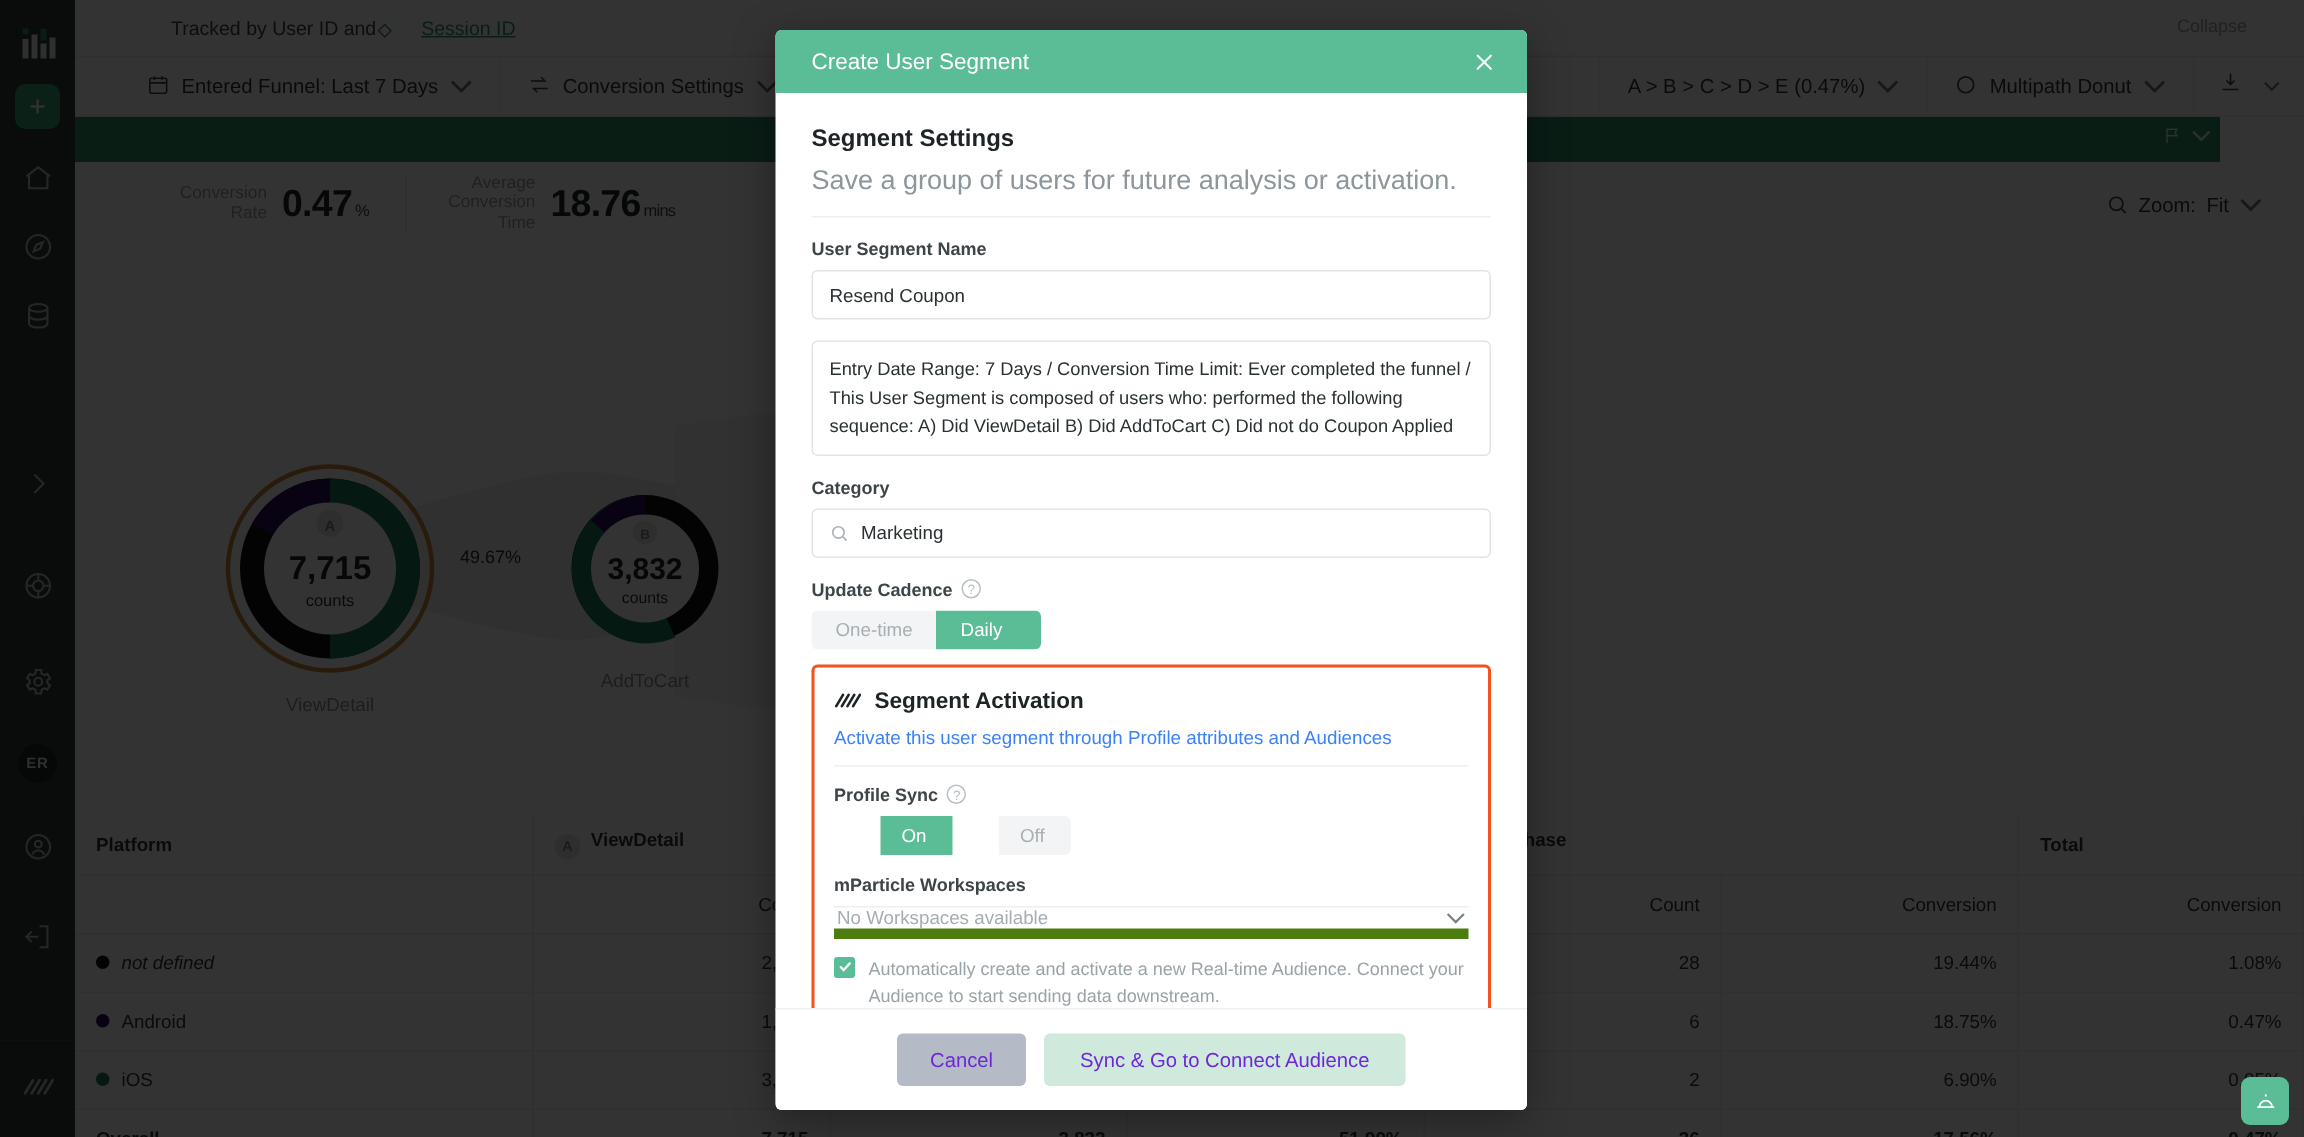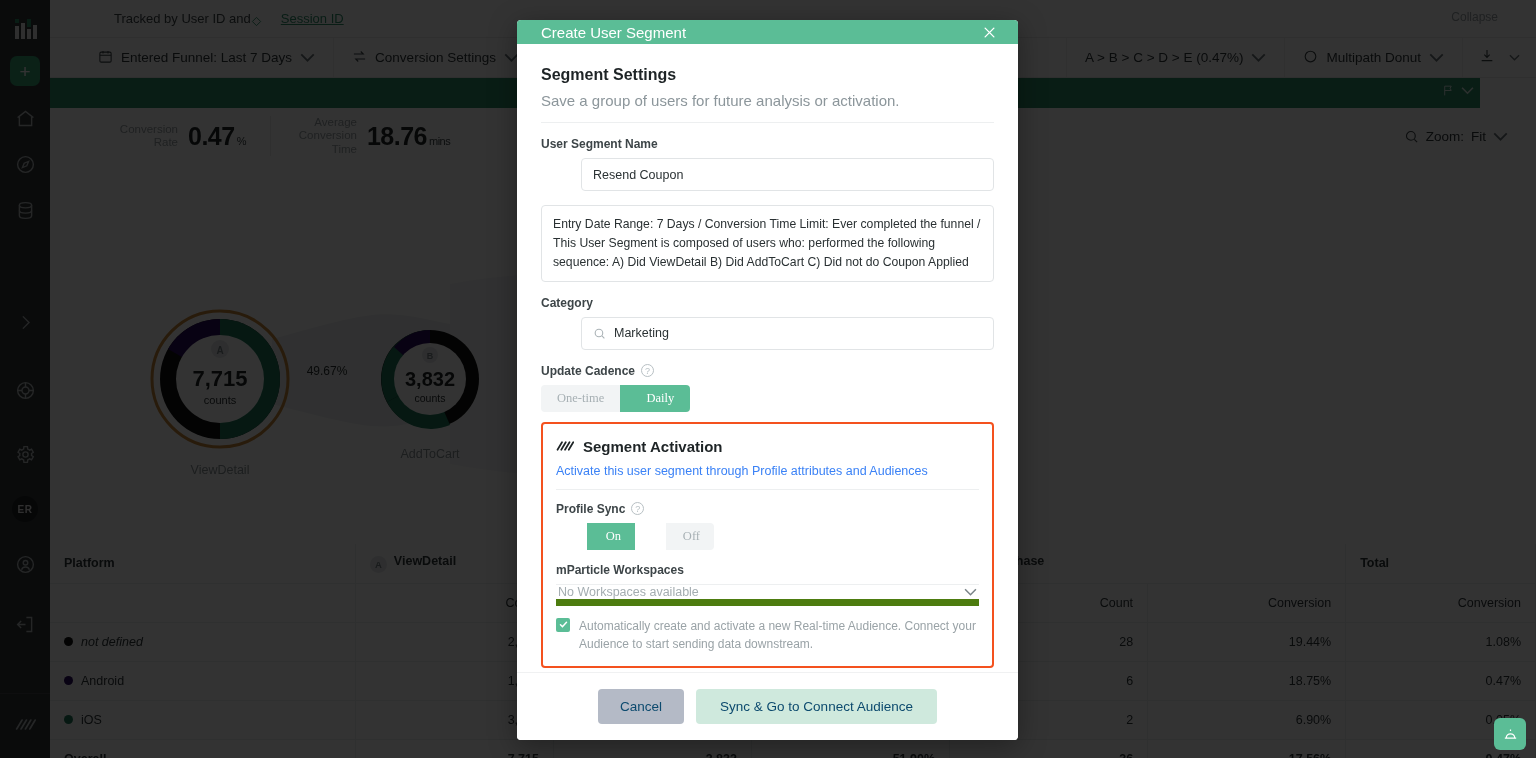--- a/index.html
+++ b/index.html
@@ -135,53 +135,53 @@
   .help-fab svg { width: 17px; height: 17px; }
 
   
   .modal {
     position: absolute; left: 517px; top: 20px; width: 501px; height: 720px;
     background: #fff; border-radius: 4px; z-index: 60;
     box-shadow: 0 6px 28px rgba(0,0,0,.35); display: flex; flex-direction: column;
     overflow: hidden;
   }
   .modal-head {
-    height: 24px; background: #5bbd96; display: flex; align-items: center;
+    height: 42px; background: #5bbd96; display: flex; align-items: center;
     padding: 0 16px 0 24px; flex: 0 0 auto;
   }
   .modal-title { color: #fff; font-size: 15px; flex: 1 1 auto; }
   .modal-close { color: #fff; width: 26px; height: 26px; display: flex; align-items: center; justify-content: center; }
   .modal-close svg { width: 15px; height: 15px; }
 
   .modal-body { flex: 1 1 auto; overflow: hidden; padding: 22px 24px 0; }
   .sec-title { font-size: 16px; font-weight: bold; color: #1e2426; }
-  .sec-sub { font-size: 15px; color: #8c969b; margin-top: 8px; }
+  .sec-sub { font-size: 18px; color: #8c969b; margin-top: 8px; }
   .hr { height: 1px; background: #edeff0; margin: 13px 0 14px; }
 
   .fld-label { font-size: 12px; font-weight: bold; color: #3d4548; margin-bottom: 7px; display: flex; align-items: center; gap: 6px; }
   .input-box {
     border: 1px solid #e1e4e6; border-radius: 4px; padding: 8px 11px;
     font-size: 12.5px; color: #2a3133; background: #fff; min-height: 33px;
-    display: flex; align-items: center; margin-left: 40px;
+    display: flex; align-items: center;
   }
   .textarea-box {
     border: 1px solid #e1e4e6; border-radius: 4px; padding: 9px 11px;
     font-size: 12.2px; color: #2a3133; line-height: 1.55; min-height: 62px;
   }
   .fld { margin-bottom: 14px; }
   .search-ic { width: 13px; height: 13px; margin-right: 8px; color: #aab2b6; flex: 0 0 auto; }
   .qmark {
     display: inline-flex; align-items: center; justify-content: center;
     width: 13px; height: 13px; border-radius: 50%; border: 1px solid #b8c0c4;
     color: #b8c0c4; font-size: 9px; font-weight: normal;
   }
   .seg-group { display: inline-flex; border-radius: 4px; overflow: hidden; }
   .seg-opt {
     padding: 6px 16px; font-size: 12.5px; background: #f2f4f5; color: #a7b0b4;
-    min-width: 70px; text-align: right; font-family: Liberation Serif, serif;
+    min-width: 70px; text-align: left;
   }
   .seg-opt.on { background: #5bbd96; color: #fff; }
   .seg-opt.sm { min-width: 48px; padding: 6px 14px; margin-left: 31px; }
 
   .activation {
     border: 2px solid #f4511e; border-radius: 4px; padding: 14px 13px 13px; margin-top: 6px;
   }
   .act-title { display: flex; align-items: center; gap: 9px; font-size: 15px; font-weight: bold; color: #1e2426; }
   .act-title svg { width: 18px; height: 14px; flex: 0 0 auto; }
   .act-sub { font-size: 12.5px; color: #3b82f6; margin-top: 9px; }
@@ -197,21 +197,21 @@
     width: 14px; height: 14px; border-radius: 2px; background: #5bbd96; flex: 0 0 auto;
     display: flex; align-items: center; justify-content: center; margin-top: 1px;
   }
   .chk svg { width: 9px; height: 9px; color: #fff; }
   .chk-txt { font-size: 12px; color: #9aa3a7; line-height: 1.5; }
 
   .modal-foot {
     flex: 0 0 auto; height: 68px; display: flex; align-items: center; justify-content: center;
     gap: 12px; border-top: 1px solid #f0f1f2; background: #fff;
   }
-  .btn { border: none; border-radius: 4px; font-size: 13.5px; color: #0c4a6e; padding: 10px 22px; font-family: inherit; }
+  .btn { border: none; border-radius: 4px; font-size: 13.5px; color: #6d28d9; padding: 10px 22px; font-family: inherit; }
   .btn-cancel { background: #b4bac6; }
   .btn-primary { background: #cfe9dd; padding: 10px 24px; }
 </style>
 </head>
 <body>
 
 <div id="root">
 
   <div class="bg-app">
 

